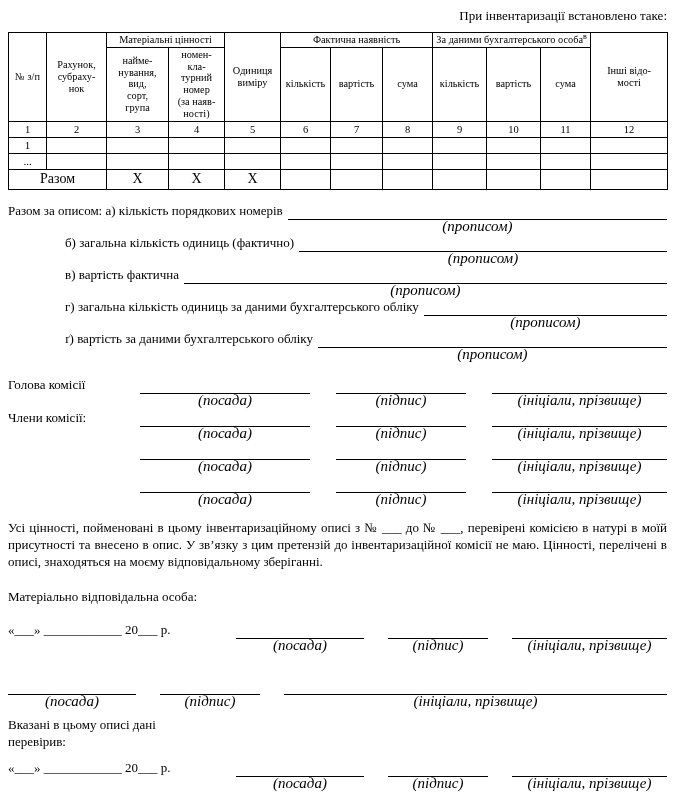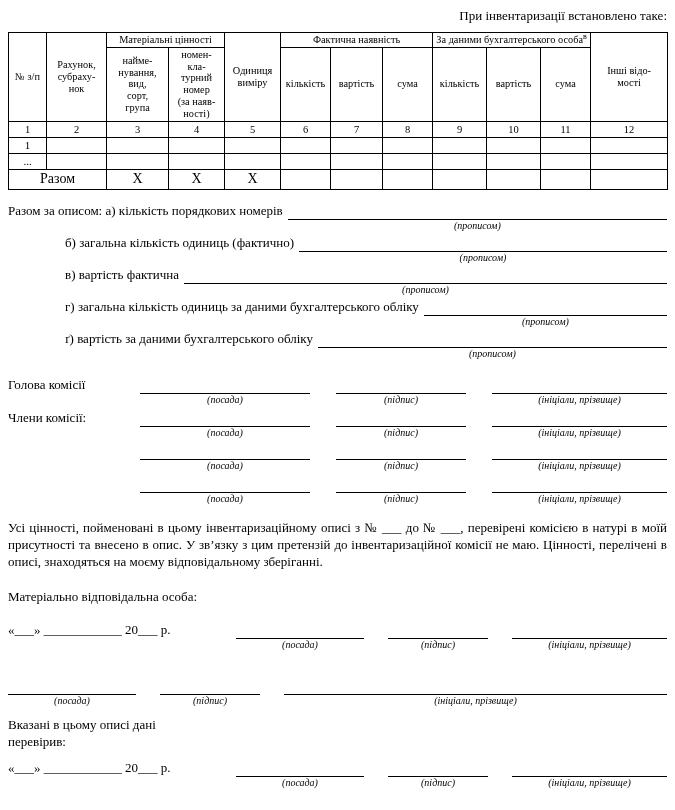--- a/index.html
+++ b/index.html
@@ -13,21 +13,21 @@
   .pre{white-space:pre-line;}
   tr.hn td{font-size:10.5px;height:16px;line-height:1.1;padding:0 2px;}
   tr.br{height:16px;} tr.br td{font-size:11px;line-height:1.1;}
   tr.totalr{height:20px;}
   .bold{font-weight:bold;font-size:14px;}
   .summary{margin:0 0 16px 0;}
   .sum-row{display:flex;align-items:flex-start;margin-bottom:2px;}
   .sum-text{white-space:nowrap;padding-right:5px;line-height:17px;text-align:center;}
   .fillcol{flex:1;display:flex;flex-direction:column;min-width:40px;}
   .blank{display:block;height:17px;border-bottom:1px solid #000;}
-  .cap{font-style:italic;font-size:10px;line-height:12px;text-align:center;}
+  .cap{font-style:italic;font-size:15px;line-height:12px;text-align:center;}
   .indent{margin-left:57px;}
   .sigs{margin:12px 0 14px 0;}
   .sig-row{display:flex;align-items:flex-start;margin-bottom:3px;}
   .sig-label{width:132px;line-height:17px;}
   .sig-field{display:flex;flex-direction:column;}
   .sf1{width:170px;margin-right:26px;}
   .sf2{width:130px;margin-right:26px;}
   .sf3{flex:1;}
   .statement{text-align:justify;line-height:1.33;margin:6px 0 0 0;}
   .resp-label{margin:18px 0 16px 0;}

